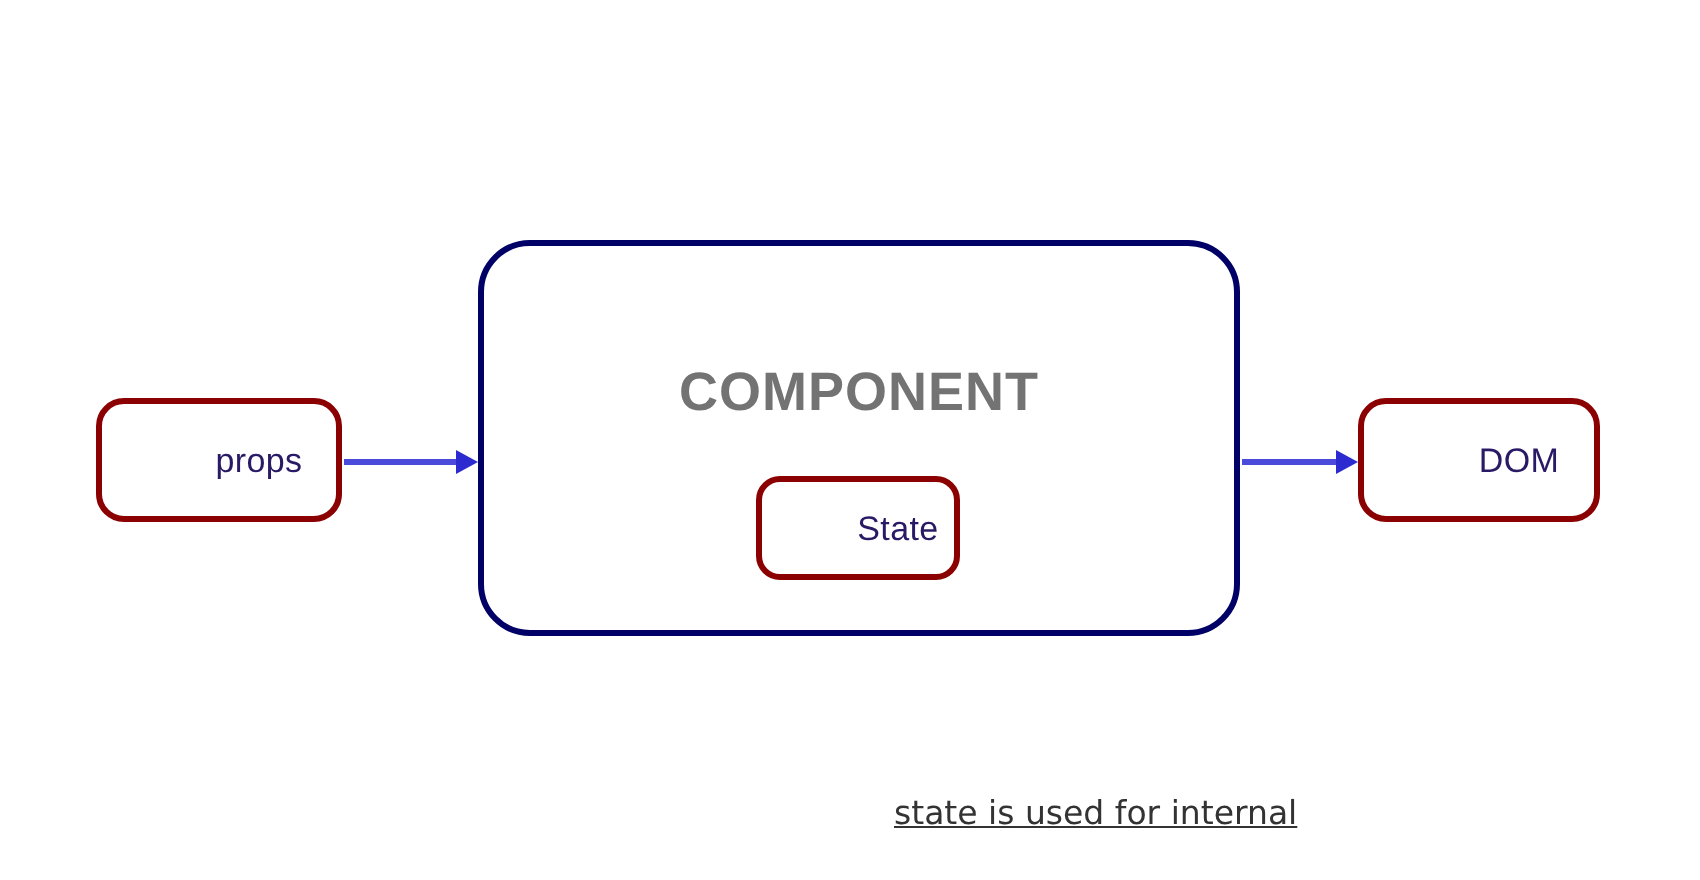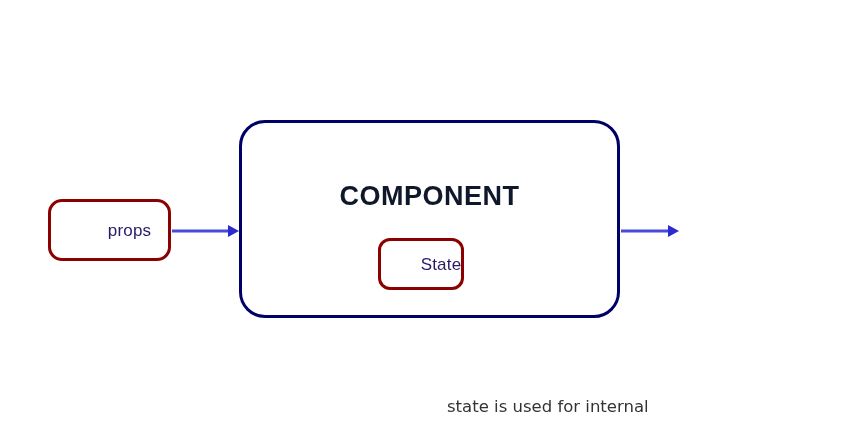--- a/index.html
+++ b/index.html
@@ -47,21 +47,21 @@
   }
   #dom-box {
     left: 679px;
     top: 199px;
     width: 121px;
     height: 62px;
   }
   #state-box {
     left: 378px;
     top: 238px;
-    width: 86px;
+    width: 102px;
     height: 52px;
     border-radius: 12px;
   }
   
   #component-box {
     left: 239px;
     top: 120px;
     width: 381px;
     height: 198px;
     border: 3px solid #000066;
@@ -70,21 +70,21 @@
   }
   #component-title {
     position: absolute;
     left: 0;
     right: 0;
     top: 60px;
     text-align: center;
     font-family: "Liberation Sans", sans-serif;
     font-size: 27px;
     font-weight: bold;
-    color: #0f172a;
+    color: #737373;
     letter-spacing: 0.5px;
     line-height: 1;
   }
   
   .arrow {
     position: absolute;
     height: 14px;
     top: 224px;
   }
   .arrow svg {
@@ -104,21 +104,21 @@
     position: absolute;
     left: 447px;
     top: 352px;
     width: 360px;
     font-family: "DejaVu Sans", sans-serif;
     font-size: 16.5px;
     color: #333333;
     line-height: 22px;
     white-space: pre;
   }
-  .caption-line { display: block; }
+  .caption-line { display: block; text-decoration: underline; }
 </style>
 </head>
 <body>
 
 <div id="canvas">
 
   <div class="box red-box" id="props-box">
     <span class="box-label">props</span>
   </div>
 
@@ -137,19 +137,22 @@
     <span class="box-label">State</span>
   </div>
 
   <div class="arrow" id="arrow-component-to-dom">
     <svg width="58" height="14" viewBox="0 0 58 14" xmlns="http://www.w3.org/2000/svg">
       <line x1="0" y1="7" x2="47" y2="7" stroke="#4b4bdb" stroke-width="3"></line>
       <polygon points="47,1 58,7 47,13" fill="#2b2bd0"></polygon>
     </svg>
   </div>
 
+  <div class="box red-box" id="dom-box">
+    <span class="box-label">DOM</span>
+  </div>
 
   <div id="caption">
     <span class="caption-line">state is used for internal</span>
     
   </div>
 
 </div>
 
 </body></html>

